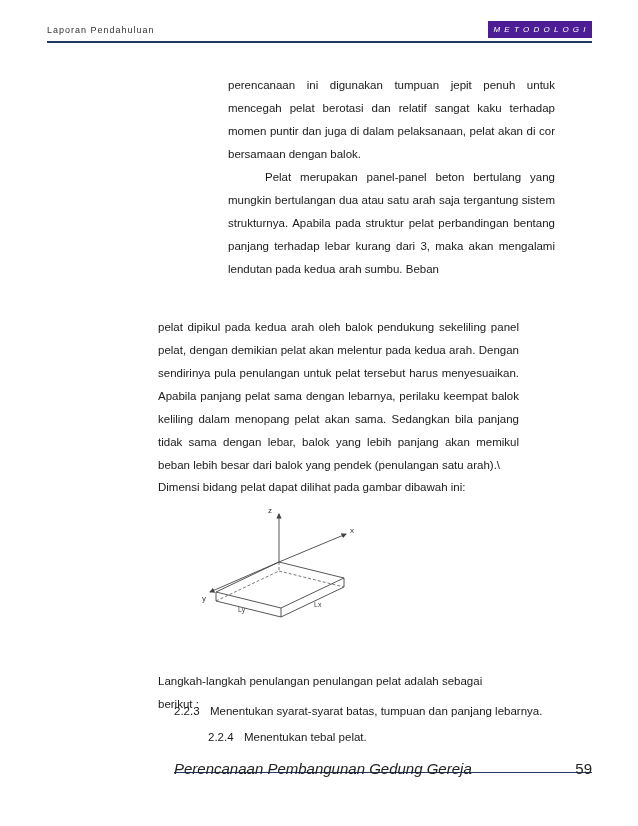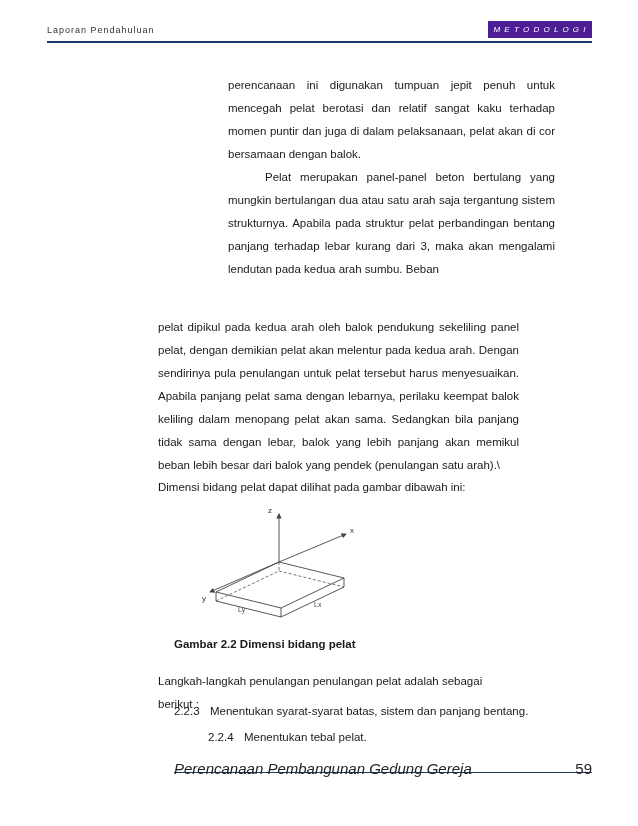--- a/index.html
+++ b/index.html
@@ -93,27 +93,26 @@
 
       <line class="sketch-dash" x1="83" y1="62" x2="83" y2="71"></line>
       <line class="sketch-dash" x1="20" y1="101" x2="83" y2="71"></line>
       <line class="sketch-dash" x1="83" y1="71" x2="148" y2="87"></line>
 
       <text class="sketch-dim" x="118" y="107">Lx</text>
       <text class="sketch-dim" x="42" y="112">Ly</text>
     </svg>
   </div>
 
-  <p class="fig-caption">Gambar 2.2 Dimensi bidang pelat</p>
 
   <p class="para main-margin" style="top:670px; text-align:left;">Langkah-langkah penulangan penulangan pelat adalah sebagai berikut :</p>
 
   <div class="step-row" style="top:700px;">
     <span class="step-num">2.2.3</span>
-    <span class="step-text">Menentukan syarat-syarat batas, sistem dan panjang bentang.</span>
+    <span class="step-text">Menentukan syarat-syarat batas, tumpuan dan panjang lebarnya.</span>
   </div>
   <div class="step-row" style="top:726px;margin-left:34px;">
     <span class="step-num">2.2.4</span>
     <span class="step-text">Menentukan tebal pelat.</span>
   </div>
 
   <div class="footer-rule"></div>
   <div class="footer">
     <span class="footer-title">Perencanaan Pembangunan Gedung Gereja</span>
     <span class="footer-page-number">59</span>

